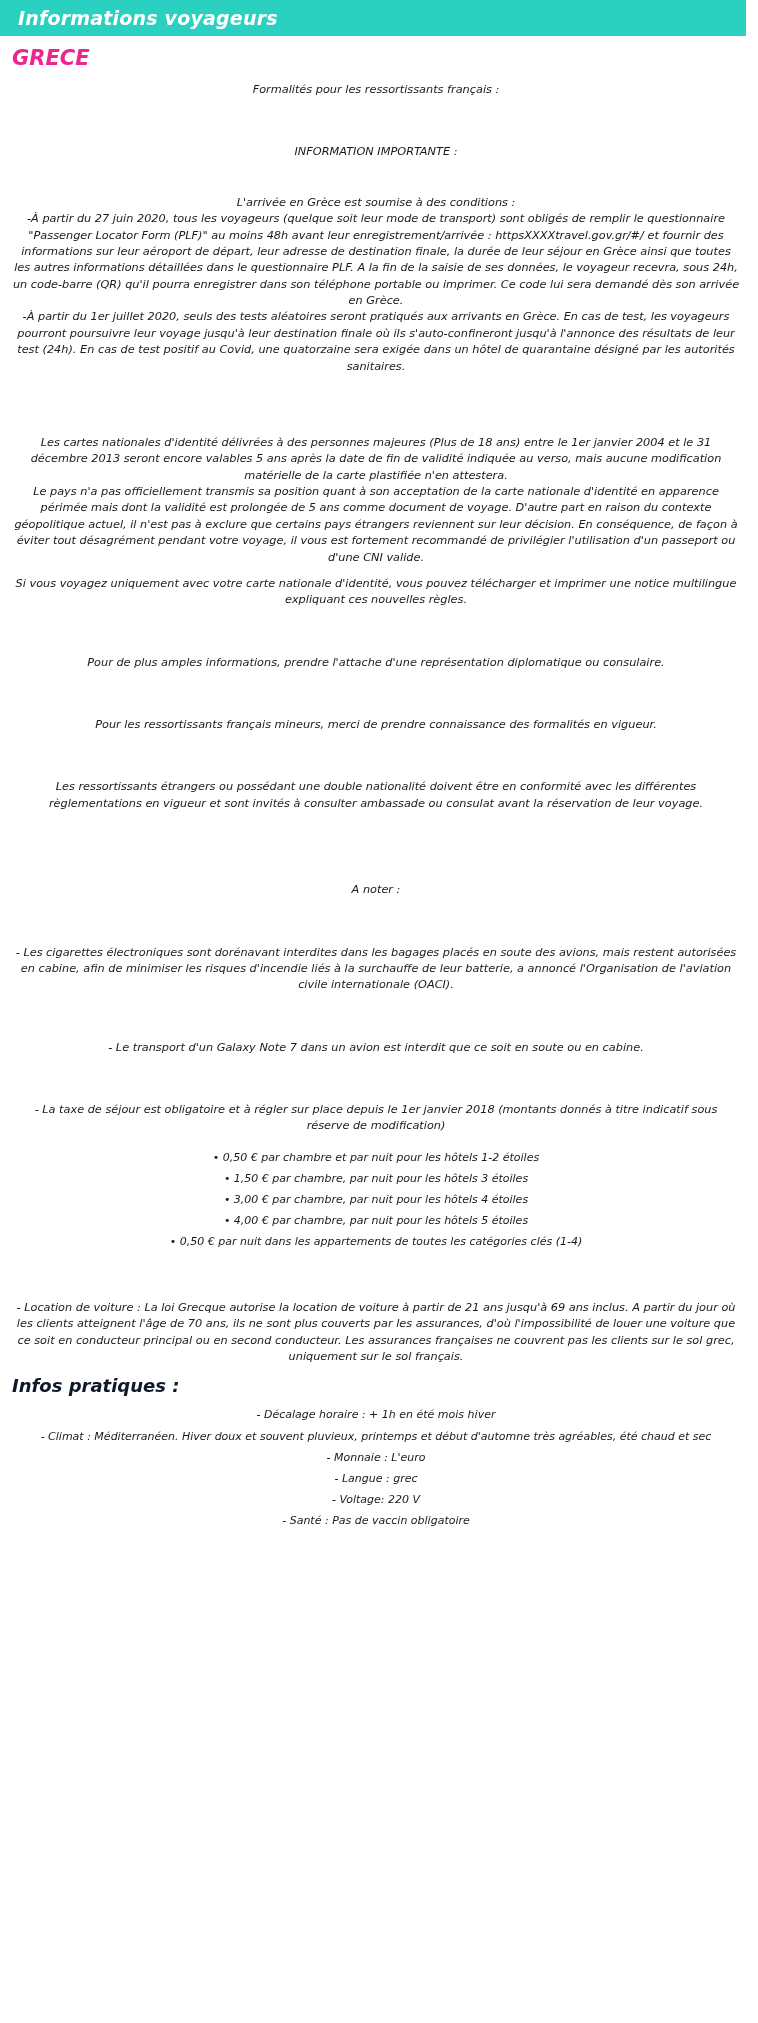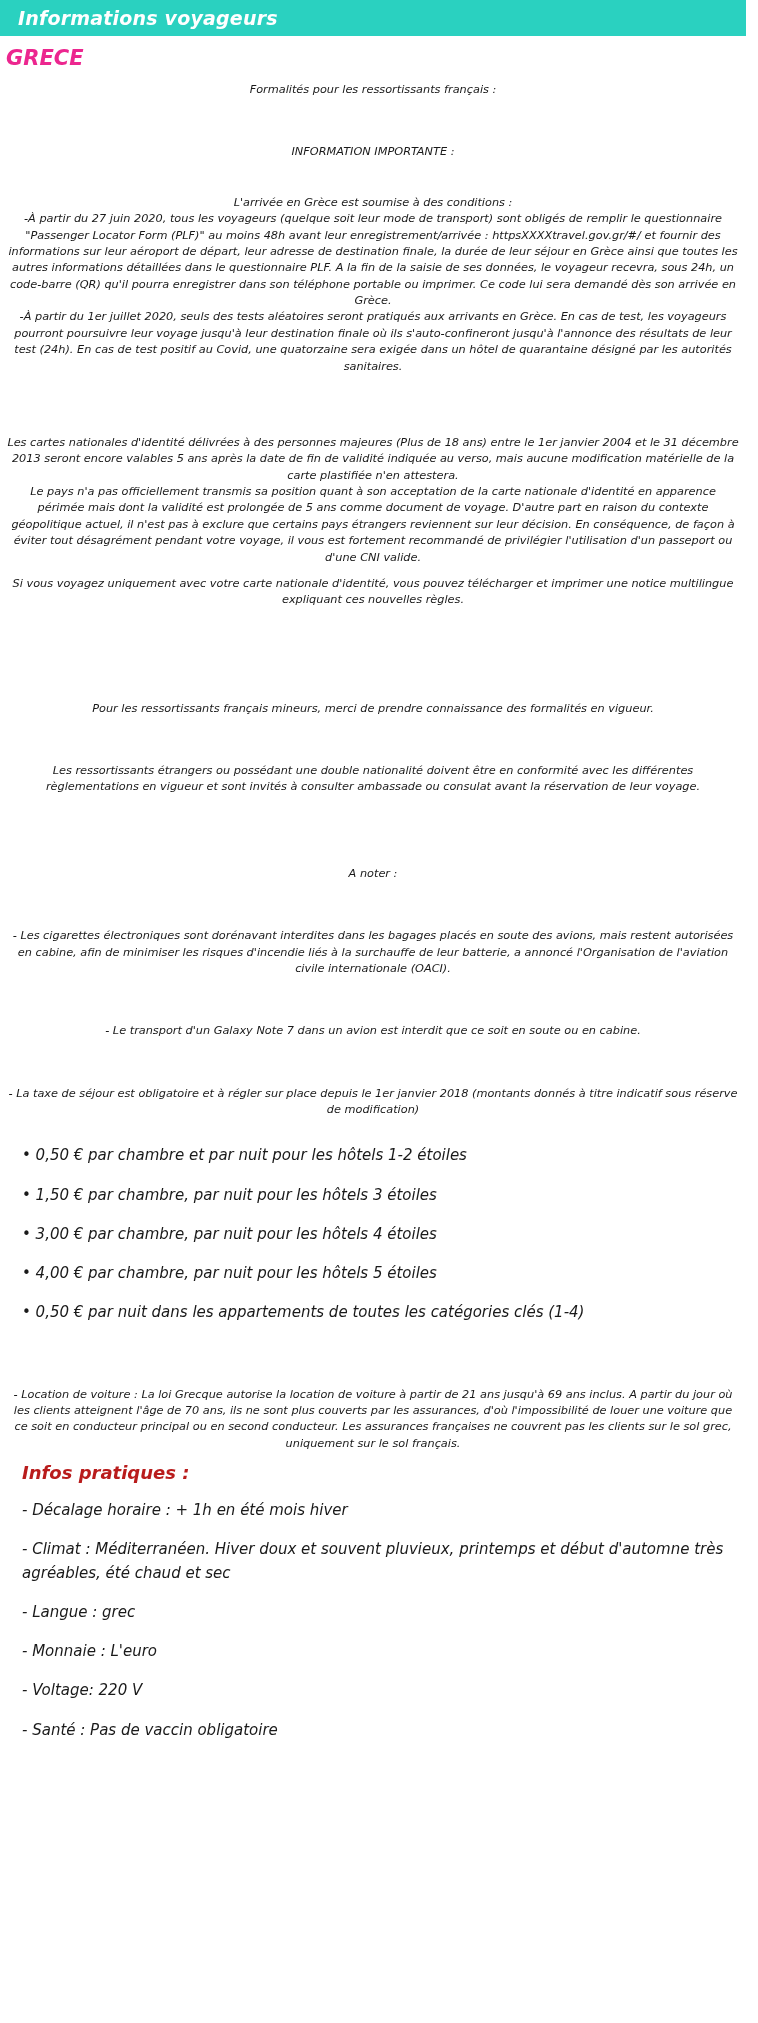--- a/index.html
+++ b/index.html
@@ -26,52 +26,53 @@
   }
   .header-title {
     color: #ffffff;
     font-size: 19px;
     font-style: italic;
     font-weight: bold;
     letter-spacing: 0.2px;
     font-family: "DejaVu Sans", sans-serif;
   }
   .content {
-    padding: 8px 6px 10px 6px;
+    padding: 8px 6px 10px 12px;
   }
   .country-title {
     color: #ec268f;
     font-size: 21px;
     font-style: italic;
     font-weight: bold;
     margin: 2px 0 12px 0;
   }
   .section-title {
-    color: #b91c1c;
+    color: #0f172a;
     font-size: 18px;
     font-style: italic;
     font-weight: bold;
-    margin: 10px 0 10px 16px;
+    margin: 10px 0 10px 0;
   }
   p.para {
     font-size: 11.3px;
     font-style: italic;
     line-height: 1.45;
     margin: 0 0 0 0;
     text-align: center;
   }
   .gap-xs { height: 10px; }
   .gap-m  { height: 34px; }
   .gap-l  { height: 46px; }
   .gap-xl { height: 60px; }
   .list-line {
-    font-size: 15px;
+    font-size: 11px;
     font-style: italic;
     line-height: 1.5;
-    margin: 16px;
+    margin: 4px;
+    text-align: center;
   }
   .infos-list .list-line { line-height: 1.55; }
 </style>
 </head>
 <body>
 
 <div class="page">
 
   <div class="header-bar">
     <span class="header-title">Informations voyageurs</span>
@@ -97,20 +98,21 @@
 
     <p class="para">Les cartes nationales d'identité délivrées à des personnes majeures (Plus de 18 ans) entre le 1er janvier 2004 et le 31 décembre 2013 seront encore valables 5 ans après la date de fin de validité indiquée au verso, mais aucune modification matérielle de la carte plastifiée n'en attestera.</p>
     <p class="para">Le pays n'a pas officiellement transmis sa position quant à son acceptation de la carte nationale d'identité en apparence périmée mais dont la validité est prolongée de 5 ans comme document de voyage. D'autre part en raison du contexte géopolitique actuel, il n'est pas à exclure que certains pays étrangers reviennent sur leur décision. En conséquence, de façon à éviter tout désagrément pendant votre voyage, il vous est fortement recommandé de privilégier l'utilisation d'un passeport ou d'une CNI valide.</p>
 
     <div class="gap-xs"></div>
 
     <p class="para">Si vous voyagez uniquement avec votre carte nationale d'identité, vous pouvez télécharger et imprimer une notice multilingue expliquant ces nouvelles règles.</p>
 
     <div class="gap-l"></div>
 
+    <p class="para">Pour de plus amples informations, prendre l'attache d'une représentation diplomatique ou consulaire.</p>
 
     <div class="gap-l"></div>
 
     <p class="para">Pour les ressortissants français mineurs, merci de prendre connaissance des formalités en vigueur.</p>
 
     <div class="gap-l"></div>
 
     <p class="para">Les ressortissants étrangers ou possédant une double nationalité doivent être en conformité avec les différentes règlementations en vigueur et sont invités à consulter ambassade ou consulat avant la réservation de leur voyage.</p>
 
     <div class="gap-xl"></div>
@@ -142,20 +144,20 @@
 
     <div class="gap-l"></div>
 
     <p class="para">- Location de voiture :  La loi Grecque autorise la location de voiture à partir de 21 ans jusqu'à 69 ans inclus. A partir du jour où les clients atteignent l'âge de 70 ans, ils ne sont plus couverts par les assurances, d'où l'impossibilité de louer une voiture que ce soit en conducteur principal ou en second conducteur. Les assurances françaises ne couvrent pas les clients sur le sol grec, uniquement sur le sol français.</p>
 
     <div class="section-title">Infos pratiques :</div>
 
     <div class="infos-list">
       <p class="list-line">- Décalage horaire : + 1h en été mois hiver</p>
       <p class="list-line">- Climat : Méditerranéen. Hiver doux et souvent pluvieux, printemps et début d'automne très agréables, été chaud et sec</p>
+      <p class="list-line">- Monnaie : L'euro</p>
       <p class="list-line">- Langue : grec</p>
-      <p class="list-line">- Monnaie : L'euro</p>
       <p class="list-line">- Voltage: 220 V</p>
       <p class="list-line">- Santé : Pas de vaccin obligatoire</p>
     </div>
 
   </div>
 </div>
 
 </body></html>

